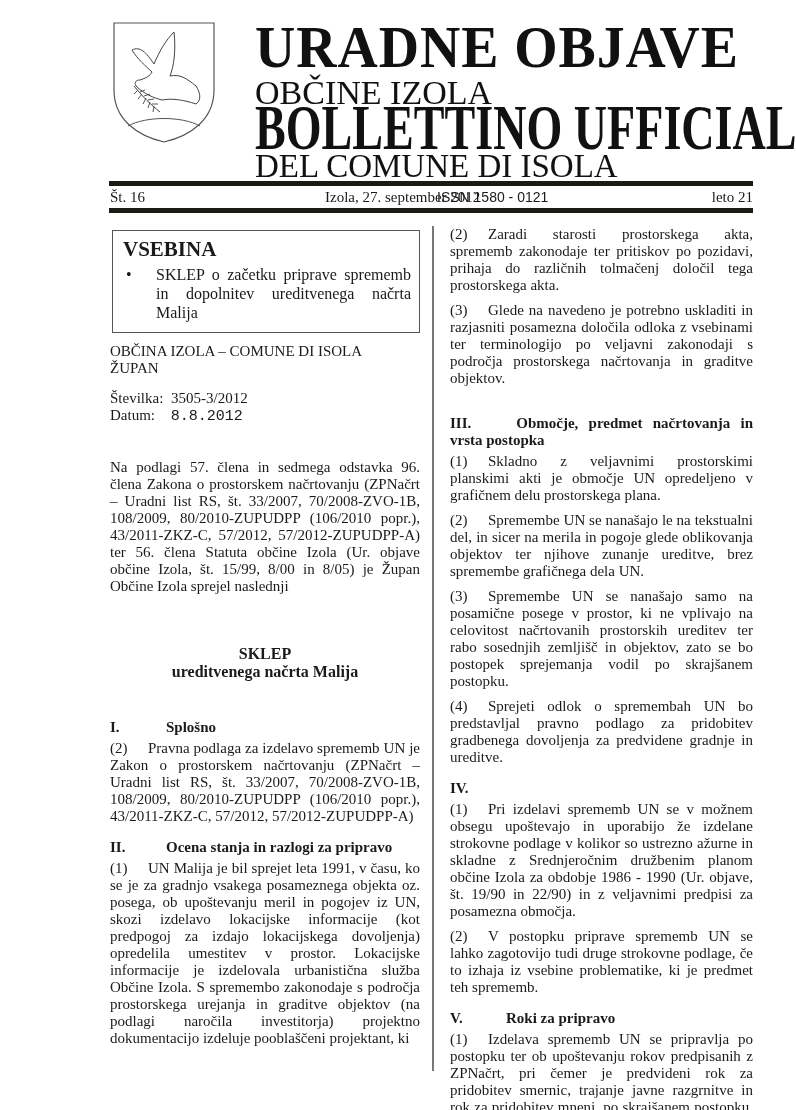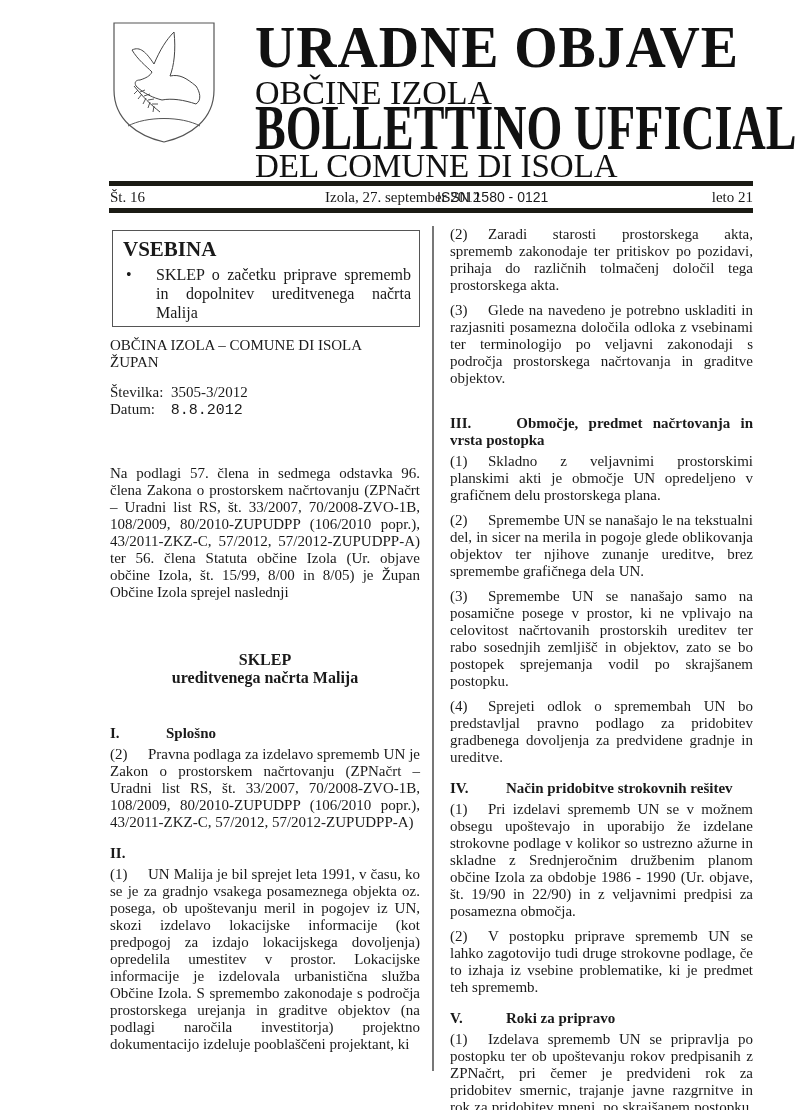--- a/index.html
+++ b/index.html
@@ -19,21 +19,21 @@
   .meta { top:188px; font-size:15px; line-height:18px; white-space:nowrap; }
   #m-issue { left:110px; }
   #m-date { left:325px; }
   #m-issn { left:437px; font-family:"Liberation Sans", sans-serif; font-size:14px; }
   #m-year { right:43px; }
   
   #col-divider { left:432px; top:226px; width:1.5px; height:845px; background:#777; }
   .col { font-size:15px; line-height:17px; text-align:justify; }
   #left { left:110px; top:226px; width:310px; }
   #right { left:450px; top:226px; width:303px; }
-  .box { border:1.5px solid #555; margin:4px 0 0 2px; padding:6px 8px 4px 10px; width:288px; }
+  .box { border:1.5px solid #555; margin:4px 0 0 2px; padding:6px 8px 10px 10px; width:288px; }
   .box h2 { margin:0; font-size:21px; line-height:24px; font-weight:bold; }
   .box ul { margin:4px 0 0 0; padding:0; list-style:none; }
   .box li { display:flex; font-size:16px; line-height:19px; text-align:justify; }
   .box li .bul { width:30px; flex:none; padding-left:3px; }
   p { margin:0 0 8px 0; }
   .plain { text-align:left; }
   .num { display:inline-block; width:38px; }
   .sec { font-weight:bold; margin:0 0 4px 0; display:flex; }
   .sec .roman { width:56px; flex:none; }
   .center { text-align:center; font-weight:bold; }
@@ -80,38 +80,39 @@
     <div style="margin-top:13px;">
       <span>Številka:</span>
       <span style="margin-left:4px;text-align:right;">3505-3/2012</span>
     </div>
     <div>
       <span>Datum:</span>
       <span style="margin-left:12px;font-family:Liberation Mono, monospace;">8.8.2012</span>
     </div>
   </div>
 
-  <p style="margin-top:46px;">Na podlagi 57. člena in sedmega odstavka 96. člena Zakona o prostorskem načrtovanju (ZPNačrt – Uradni list RS, št. 33/2007, 70/2008-ZVO-1B, 108/2009, 80/2010-ZUPUDPP (106/2010 popr.), 43/2011-ZKZ-C, 57/2012, 57/2012-ZUPUDPP-A) ter 56. člena Statuta občine Izola (Ur. objave občine Izola, št. 15/99, 8/00 in 8/05) je Župan Občine Izola sprejel naslednji</p>
+  <p style="margin-top:34px;">Na podlagi 57. člena in sedmega odstavka 96. člena Zakona o prostorskem načrtovanju (ZPNačrt – Uradni list RS, št. 33/2007, 70/2008-ZVO-1B, 108/2009, 80/2010-ZUPUDPP (106/2010 popr.), 43/2011-ZKZ-C, 57/2012, 57/2012-ZUPUDPP-A) ter 56. člena Statuta občine Izola (Ur. objave občine Izola, št. 15/99, 8/00 in 8/05) je Župan Občine Izola sprejel naslednji</p>
 
   <div class="center" style="margin-top:50px;font-size:16px;line-height:18px;">
     <div>SKLEP</div>
     <div>ureditvenega načrta Malija</div>
   </div>
 
   <div style="margin-top:38px;">
     <div class="sec">
       <span class="roman">I.</span>
       <span>Splošno</span>
     </div>
     <p><span class="num">(2)</span><span>Pravna podlaga za izdelavo sprememb UN je Zakon o prostorskem načrtovanju (ZPNačrt – Uradni list RS, št. 33/2007, 70/2008-ZVO-1B, 108/2009, 80/2010-ZUPUDPP (106/2010 popr.), 43/2011-ZKZ-C, 57/2012, 57/2012-ZUPUDPP-A)</span></p>
   </div>
 
   <div style="margin-top:14px;">
     <div class="sec">
       <span class="roman">II.</span>
+      <span>Ocena stanja in  razlogi za pripravo</span>
     </div>
     <p><span class="num">(1)</span><span>UN Malija je bil sprejet leta 1991, v času, ko se je za gradnjo vsakega posameznega  objekta oz. posega, ob upoštevanju meril in pogojev iz UN, skozi izdelavo lokacijske informacije (kot predpogoj za izdajo lokacijskega dovoljenja) opredelila umestitev v prostor. Lokacijske informacije je izdelovala urbanistična služba Občine Izola. S spremembo zakonodaje s področja prostorskega urejanja in graditve objektov (na podlagi naročila investitorja) projektno dokumentacijo izdeluje pooblaščeni projektant, ki</span></p>
   </div>
 </div>
 
 <div id="right" class="abs col">
   <p><span class="num">(2)</span><span>Zaradi starosti prostorskega akta, sprememb zakonodaje ter pritiskov po pozidavi, prihaja do različnih tolmačenj določil tega prostorskega akta.</span></p>
   <p><span class="num">(3)</span><span>Glede na navedeno je potrebno uskladiti in razjasniti posamezna določila odloka z vsebinami ter terminologijo po veljavni zakonodaji s področja prostorskega načrtovanja in graditve objektov.</span></p>
 
   <div style="margin-top:28px;margin-left:-10px;">
@@ -121,21 +122,20 @@
     </div>
   </div>
   <p><span class="num">(1)</span><span>Skladno z veljavnimi prostorskimi planskimi akti je območje UN opredeljeno v grafičnem delu prostorskega plana.</span></p>
   <p><span class="num">(2)</span><span>Spremembe UN se nanašajo le na tekstualni del, in sicer na merila in pogoje glede oblikovanja objektov ter njihove zunanje ureditve, brez spremembe grafičnega dela UN.</span></p>
   <p><span class="num">(3)</span><span>Spremembe UN se nanašajo samo na posamične posege v prostor, ki ne vplivajo na celovitost načrtovanih prostorskih ureditev ter rabo sosednjih zemljišč in objektov, zato se bo postopek sprejemanja vodil po skrajšanem postopku.</span></p>
   <p><span class="num">(4)</span><span>Sprejeti odlok o spremembah UN bo predstavljal pravno podlago za pridobitev gradbenega dovoljenja za predvidene gradnje in ureditve.</span></p>
 
   <div style="margin-top:14px;">
     <div class="sec">
       <span class="roman">IV.</span>
-      <span>Način pridobitve strokovnih rešitev</span>
     </div>
     <p><span class="num">(1)</span><span>Pri izdelavi sprememb UN se v možnem obsegu upoštevajo in uporabijo že izdelane strokovne podlage v kolikor so ustrezno ažurne in skladne z Srednjeročnim družbenim planom občine Izola za obdobje 1986 - 1990 (Ur. objave, št. 19/90 in 22/90) in z veljavnimi predpisi za posamezna območja.</span></p>
     <p><span class="num">(2)</span><span>V postopku priprave sprememb UN se lahko zagotovijo tudi druge strokovne podlage, če to izhaja iz vsebine problematike, ki je predmet teh sprememb.</span></p>
   </div>
 
   <div style="margin-top:14px;">
     <div class="sec">
       <span class="roman">V.</span>
       <span>Roki za pripravo</span>
     </div>

